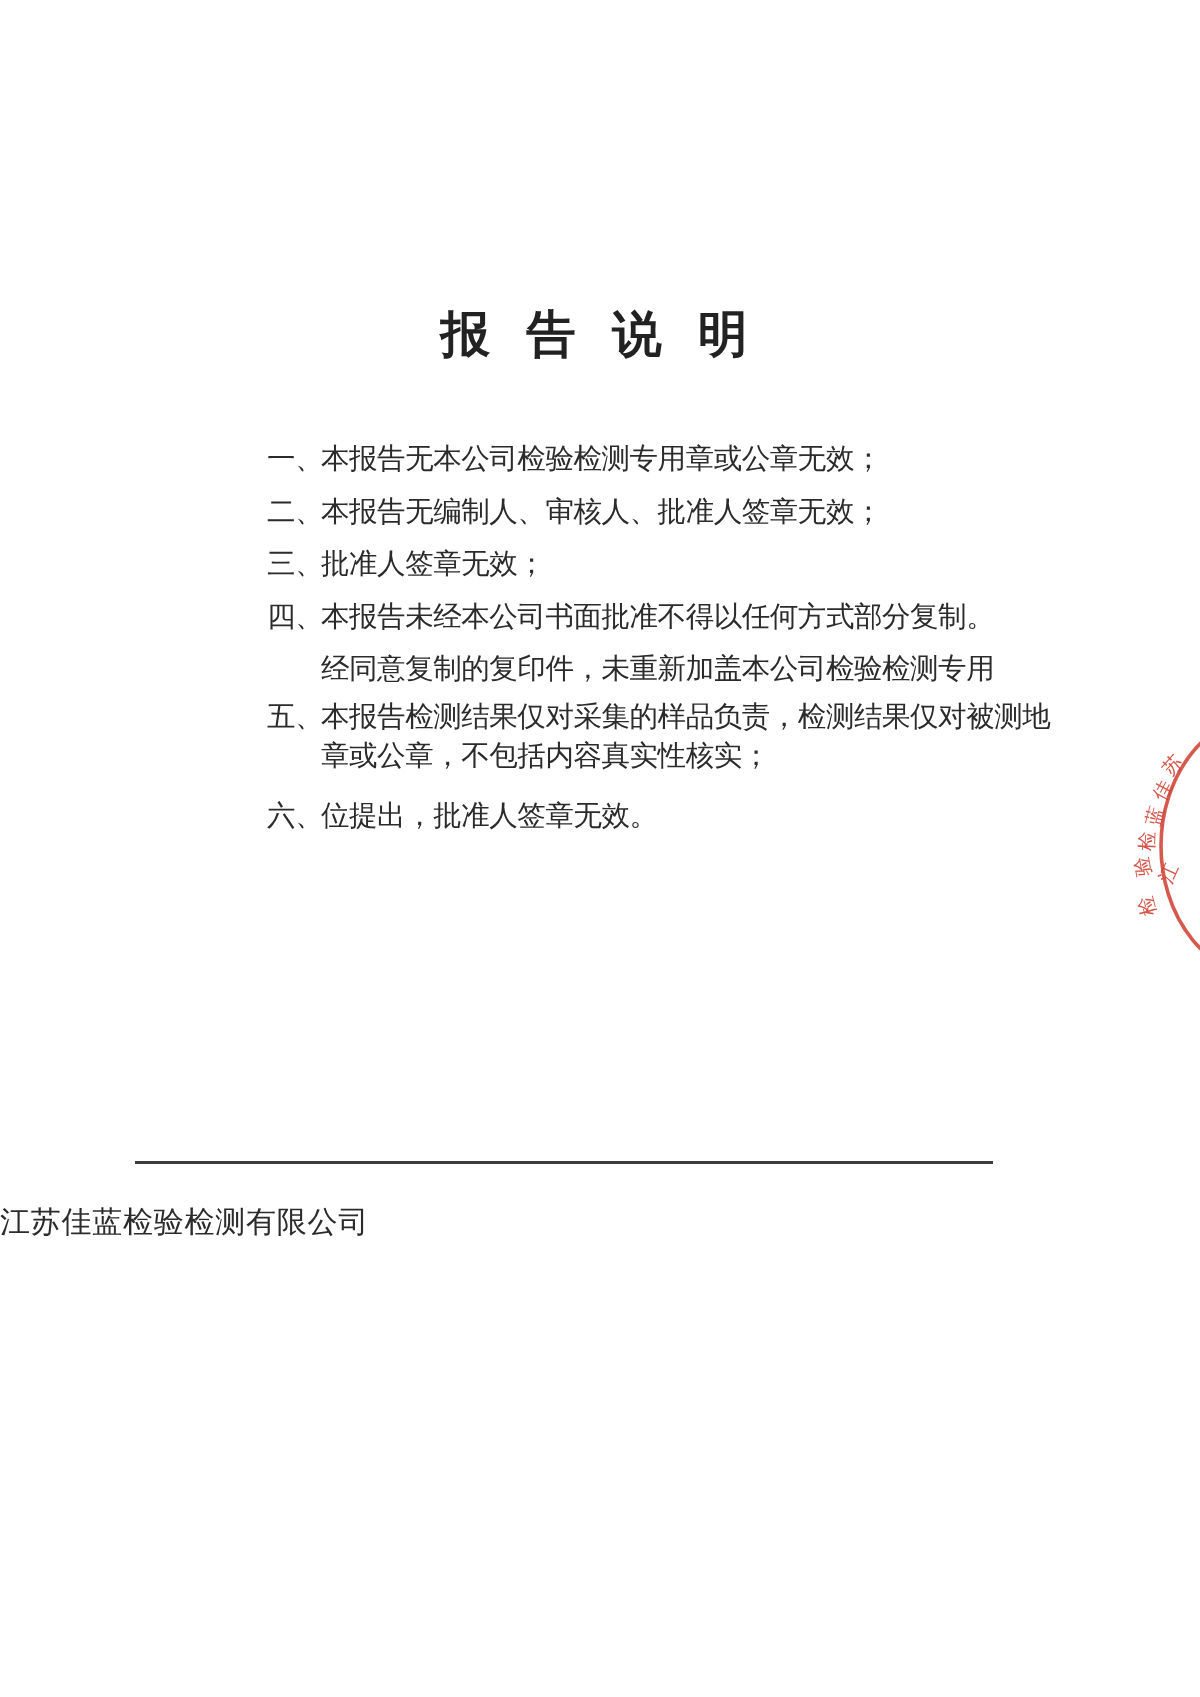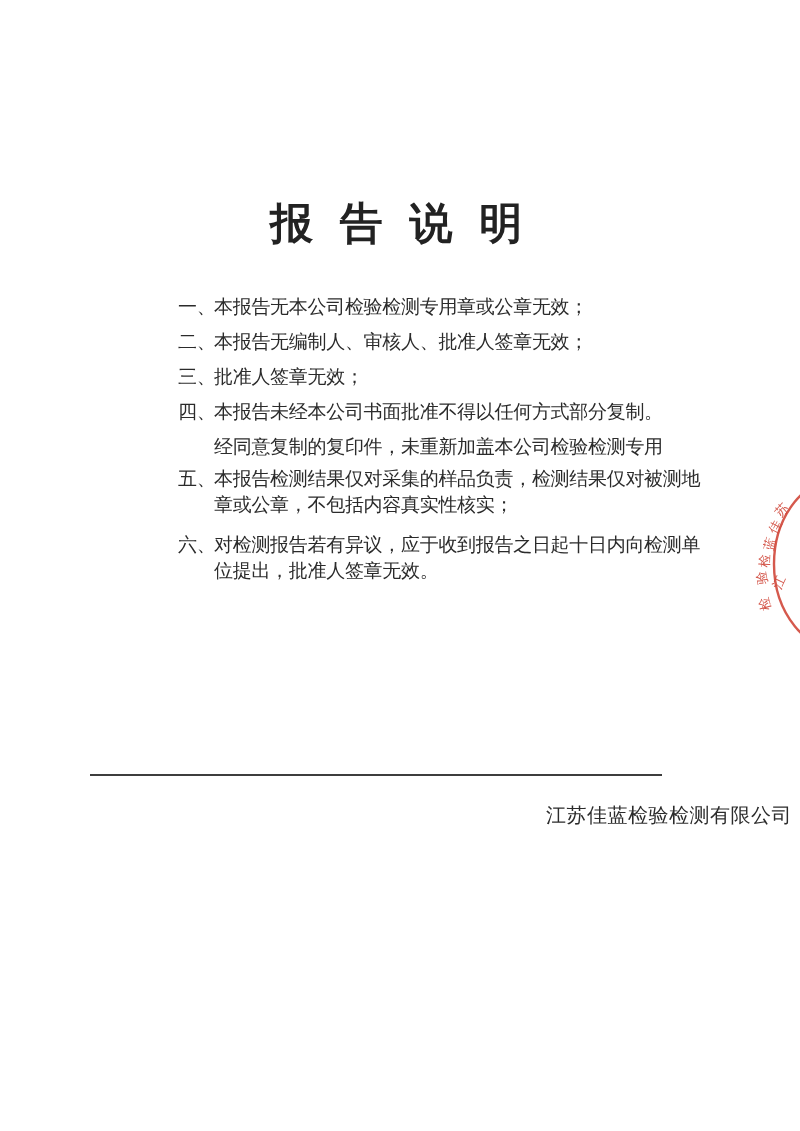--- a/index.html
+++ b/index.html
@@ -11,21 +11,21 @@
     overflow: hidden;
     font-family: "Liberation Serif", "DejaVu Serif", serif;
     color: #2b2b2b;
   }
   .doc-title {
     position: absolute;
     top: 204px;
     left: 0;
     width: 100%;
     text-align: center;
-    font-size: 43px;
+    font-size: 33px;
     font-weight: bold;
     letter-spacing: 8px;
     line-height: 40px;
     color: #222222;
     white-space: pre;
   }
   .notes {
     position: absolute;
     top: 289px;
     left: 178px;
@@ -53,21 +53,21 @@
     top: 774px;
     width: 572px;
     height: 2px;
     background: #3d3d3d;
   }
   .company {
     position: absolute;
     top: 801px;
     left: 0;
     width: 792px;
-    text-align: right;
+    text-align: left;
     font-size: 20px;
     letter-spacing: 0.5px;
     line-height: 28px;
     color: #2b2b2b;
   }
   .seal {
     position: absolute;
     left: 750px;
     top: 478px;
     width: 50px;
@@ -119,21 +119,20 @@
     </div>
 
     <div class="note tight gap-sm">
       <span class="num">五、</span>
       <div class="ln">本报告检测结果仅对采集的样品负责，检测结果仅对被测地</div>
       <div class="ln">章或公章，不包括内容真实性核实；</div>
     </div>
 
     <div class="note tight gap-md">
       <span class="num">六、</span>
-      <div class="ln">对检测报告若有异议，应于收到报告之日起十日内向检测单</div>
       <div class="ln">位提出，批准人签章无效。</div>
     </div>
 
   </div>
 
   <div class="divider"></div>
 
   <div class="company">江苏佳蓝检验检测有限公司</div>
 
   <div class="seal">

